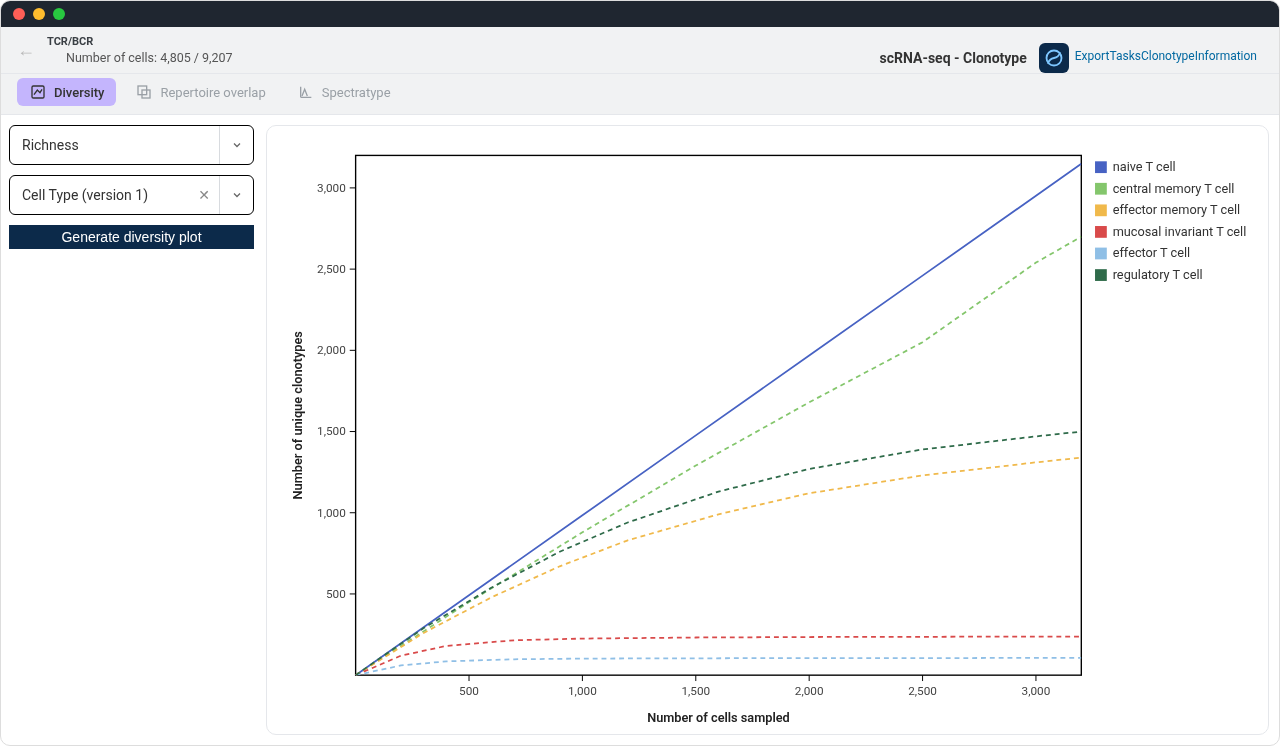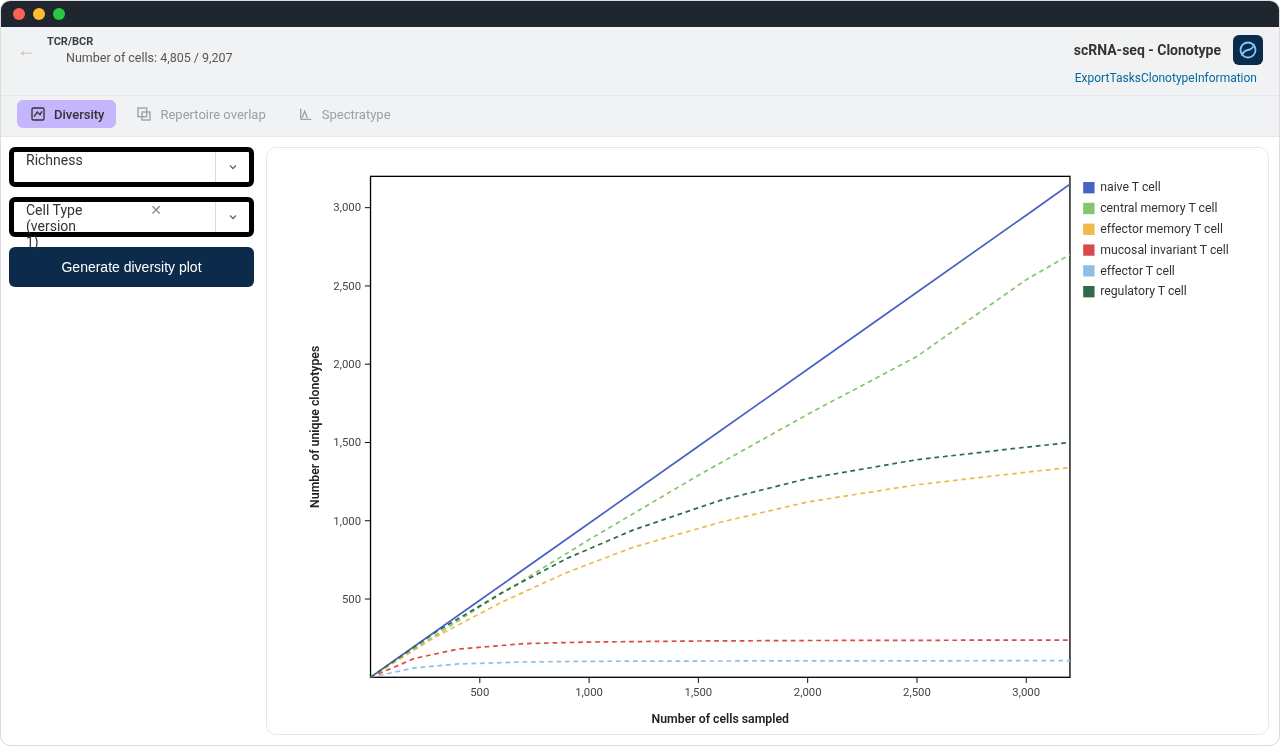--- a/index.html
+++ b/index.html
@@ -10,41 +10,41 @@
   .tl-red { background: #ff5f57; }
   .tl-yellow { background: #febc2e; }
   .tl-green { background: #28c840; }
 
   .header { background: #f1f2f3; border-bottom: 1px solid #e5e7eb; padding: 8px 16px 0 16px; display: flex; justify-content: space-between; flex-shrink: 0; }
   .header-left { display: flex; align-items: flex-start; gap: 12px; }
   .back-arrow { color: #bbb; font-size: 18px; margin-top: 4px; cursor: default; }
   .title-block { display: flex; flex-direction: column; gap: 2px; padding-bottom: 8px; }
   .page-title { font-weight: 700; font-size: 11px; color: #3a3f44; }
   .page-subtitle { font-size: 12.5px; color: #555; margin-left: 19px; }
-  .header-right { display: flex; flex-direction: column; align-items: flex-end; gap: 6px; }
+  .header-right { display: flex; flex-direction: row; align-items: flex-end; gap: 6px; }
   .hr-top { display: flex; align-items: center; gap: 12px; }
   .context-label { font-weight: 700; font-size: 14px; color: #333; }
   .logo-badge { width: 30px; height: 30px; border-radius: 6px; background: #0c2a4a; display: flex; align-items: center; justify-content: center; }
   .logo-badge svg { stroke: #7ec7ff; }
   .hr-menu { display: flex; font-size: 12px; color: #0369a1; padding-bottom: 10px; padding-right: 6px; }
   .hr-menu span { cursor: pointer; }
 
   .tabs { background: #f1f2f3; border-bottom: 1px solid #e5e7eb; display: flex; gap: 8px; padding: 4px 16px 8px 16px; flex-shrink: 0; }
   .tab { display: flex; align-items: center; gap: 8px; padding: 6px 12px; border-radius: 6px; color: #9aa0a6; font-size: 13px; cursor: pointer; }
   .tab.active { background: #c4b5fd; color: #333; font-weight: 500; padding-left: 13px; }
   .tab svg { stroke: currentColor; }
 
   .body { flex: 1; display: flex; gap: 12px; padding: 10px 10px 10px 8px; overflow: hidden; }
   .sidebar { width: 245px; display: flex; flex-direction: column; gap: 10px; flex-shrink: 0; }
-  .select { border: 5px solid #000000; border-radius: 6px; background: #fff; height: 40px; display: flex; position: relative; gap: 44px; }
+  .select { border: 1px solid #000000; border-radius: 6px; background: #fff; height: 40px; display: flex; align-items: center; position: relative; }
   .select-label { flex: 1; padding: 0 12px; font-size: 14px; color: #333; }
   .select-label.placeholder { color: #888; }
   .select-clear { width: 30px; text-align: center; color: #888; font-size: 14px; cursor: pointer; }
   .select-caret { width: 34px; border-left: 1px solid #d8dbdf; height: 100%; display: flex; align-items: center; justify-content: center; color: #666; cursor: pointer; }
-  .gen-btn { background: #0c2a4a; color: #fff; border: none; border-radius: 6px; height: 40px; font-size: 14px; cursor: pointer; }
+  .gen-btn { background: #0c2a4a; color: #fff; border: none; border-radius: 0; height: 24px; font-size: 14px; cursor: pointer; }
 
   .chart-panel { flex: 1; border: 1px solid #e5e7eb; border-radius: 10px; background: #fff; position: relative; overflow: hidden; }
   .chart-inner { position: absolute; inset: 0; }
   svg.chart { width: 100%; height: 100%; }
 </style>
 </head>
 <body>
 
 <div class="window">
 

